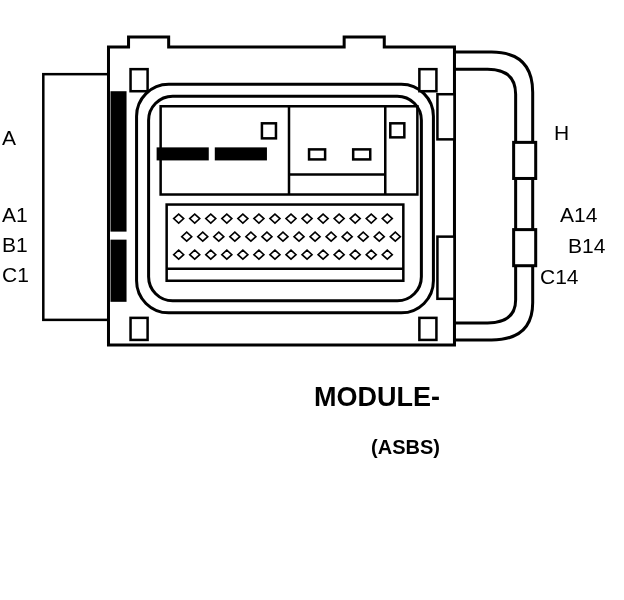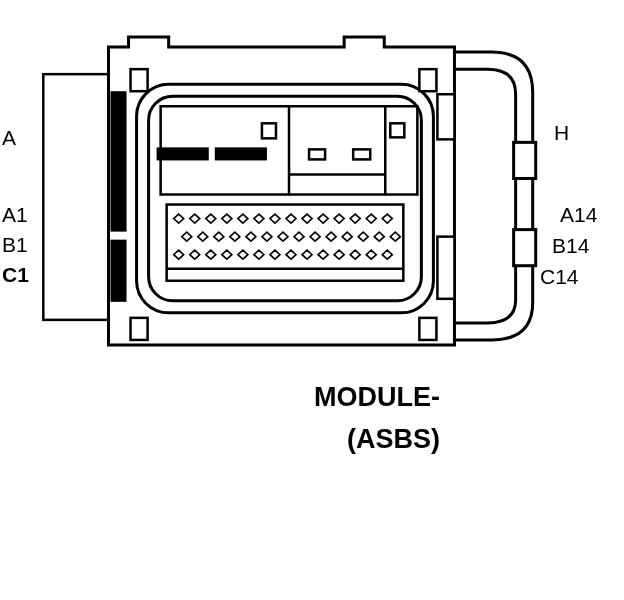--- a/index.html
+++ b/index.html
@@ -35,22 +35,22 @@
     text-align: right;
     font-weight: 700;
     font-size: 27px;
     color: #000000;
   }
   .caption .cap-line {
     line-height: 35px;
   }
   .caption .cap-sub {
     line-height: 35px;
-    margin-top: 7px;
-    font-size: 27px;
+    margin-top: 15px;
+    font-size: 20px;
   }
   svg .ln   { fill: none; stroke: #000000; stroke-width: 3; }
   svg .ln2  { fill: none; stroke: #000000; stroke-width: 2.5; }
   svg .lnw  { fill: #ffffff; stroke: #000000; stroke-width: 3; }
   svg .lnw2 { fill: #ffffff; stroke: #000000; stroke-width: 2.5; }
   svg .blk  { fill: #000000; stroke: none; }
   svg .pin  { fill: #ffffff; stroke: #000000; stroke-width: 1.6; }
 </style>
 </head>
 <body>
@@ -139,25 +139,25 @@
 
     <path d="M415,38 H452 Q493,38 493,78 V288 Q493,325 452,325 H415" class="ln"></path>
     <path d="M415,55 H448 Q476,55 476,80 V285 Q476,308 448,308 H415" class="ln"></path>
     <rect x="474" y="128" width="22" height="36" class="lnw"></rect>
     <rect x="474" y="215" width="22" height="36" class="lnw"></rect>
   </svg>
 
   <div class="pin-label" style="left:2px;  top:126px;">A</div>
   <div class="pin-label" style="left:2px;  top:203px;">A1</div>
   <div class="pin-label" style="left:2px;  top:233px;">B1</div>
-  <div class="pin-label" style="left:2px;  top:263px;font-weight:bold;">C1</div>
+  <div class="pin-label" style="left:2px;  top:263px;">C1</div>
 
   <div class="pin-label" style="left:554px; top:121px;">H</div>
   <div class="pin-label" style="left:552px; top:203px;margin-left:8px;">A14</div>
-  <div class="pin-label" style="left:552px; top:234px;">B14</div>
+  <div class="pin-label" style="left:568px; top:234px;">B14</div>
   <div class="pin-label" style="left:540px; top:265px;">C14</div>
 
   <div class="caption">
     <div class="cap-line">MODULE-</div>
     <div class="cap-sub">(ASBS)</div>
   </div>
 
 </div>
 
 </body></html>

